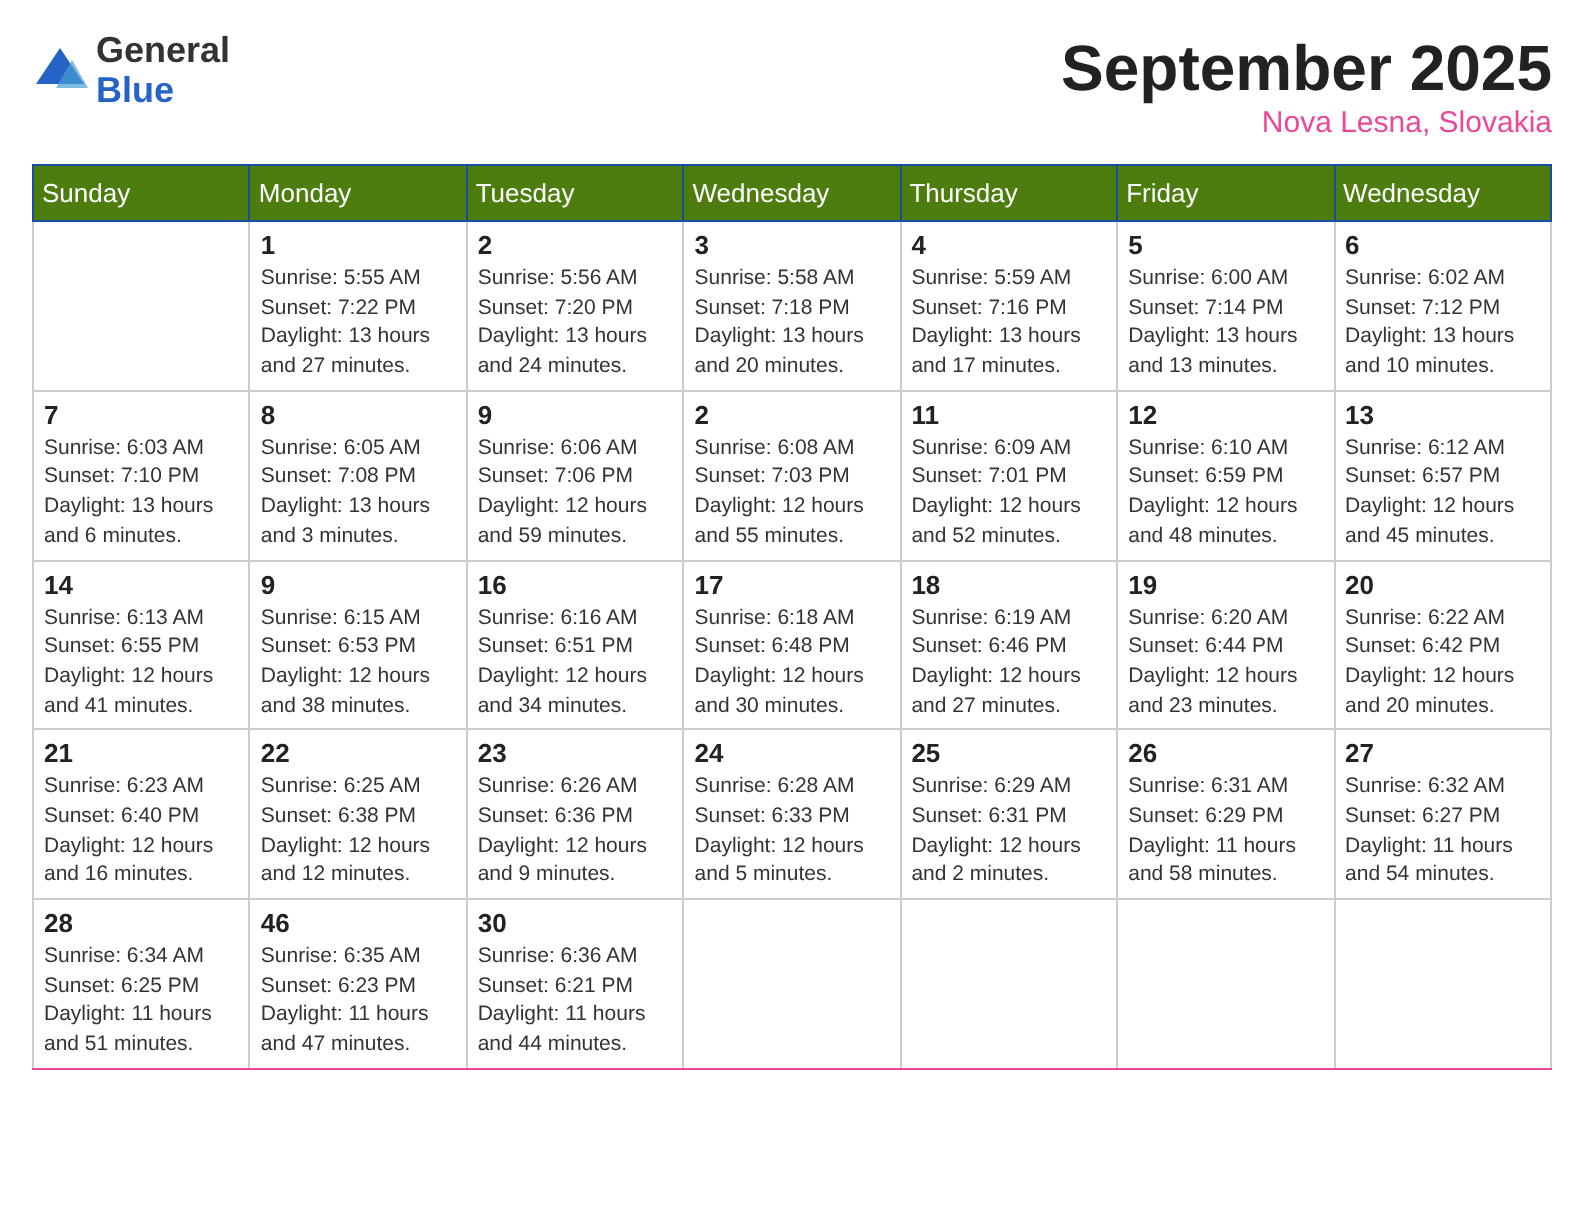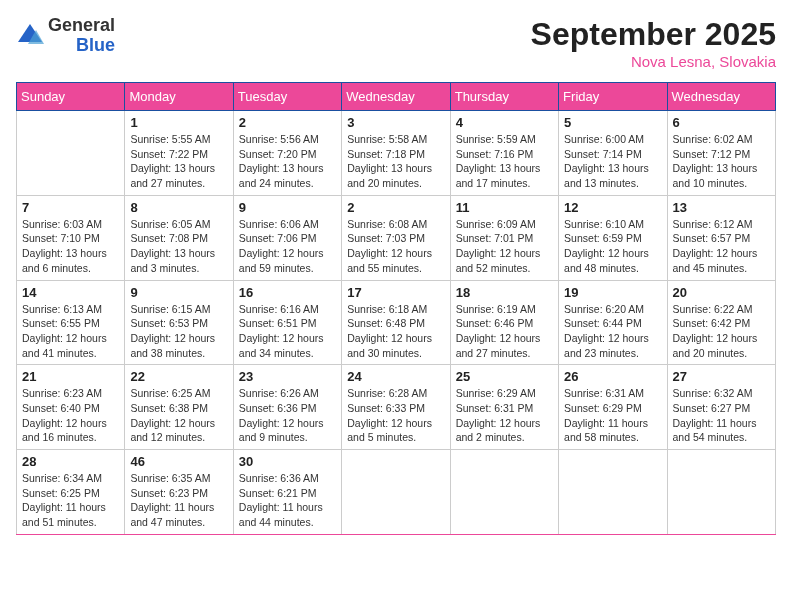--- a/index.html
+++ b/index.html
@@ -19,21 +19,20 @@
     .logo {
       display: flex;
       align-items: center;
     }
     .logo-text {
       display: flex;
       flex-direction: column;
       font-size: 18px;
       font-weight: bold;
       line-height: 1.1;
-      text-align: right;
     }
     .logo-general { color: #333; }
     .logo-blue { color: #2563c7; }
     .logo-icon {
       width: 28px;
       height: 28px;
       margin-right: 4px;
     }
     .title-area {
       text-align: right;
@@ -47,21 +46,21 @@
     .location {
       font-size: 15px;
       color: #ec4899;
     }
     .calendar {
       width: 100%;
       border-collapse: collapse;
       font-size: 11px;
     }
     .calendar th {
-      background: #ec4899;
+      background: #4d7c0f;
       color: #fff;
       padding: 6px 4px;
       text-align: left;
       font-size: 13px;
       font-weight: normal;
       border: 1px solid #1a4fa0;
     }
     .calendar td {
       border: 1px solid #ccc;
       vertical-align: top;

